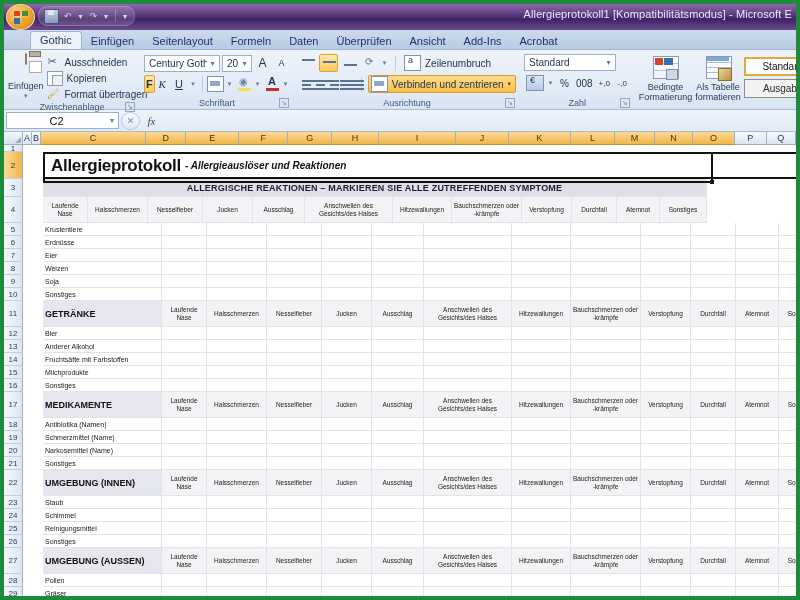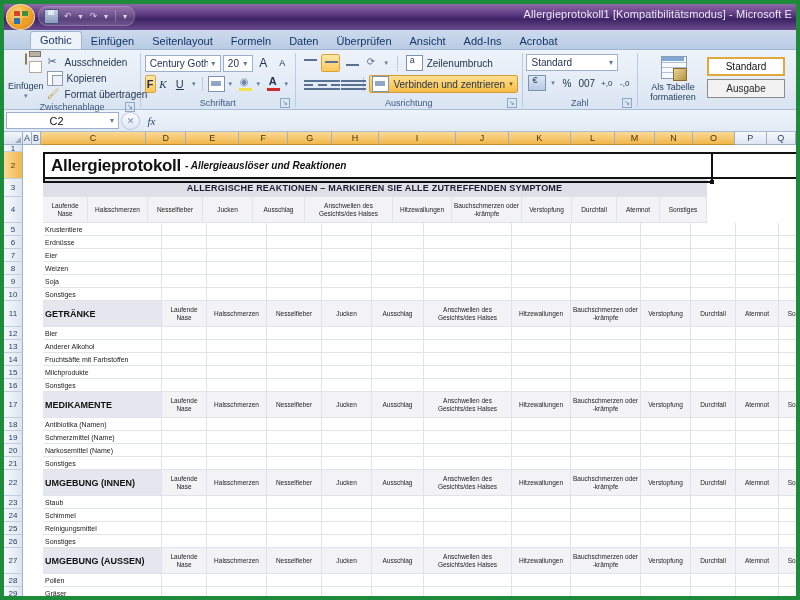--- a/index.html
+++ b/index.html
@@ -462,39 +462,48 @@
           <div class="split">
             <div class="nbtn">
                 <span class="euro"></span>
               </div>
             <span class="dd">▾</span>
           </div>
           <div class="nbtn">
               <span>%</span>
             </div>
           <div class="nbtn">
-              <span>007</span>
+              <span>008</span>
             </div>
           <div class="nbtn" style="font-size:8px">
               <span>+,0</span>
             </div>
           <div class="nbtn" style="font-size:8px">
               <span>-,0</span>
             </div>
         </div>
       </div>
       <div class="grp-label">
         <span>Zahl</span>
         <span class="dlg">↘</span>
       </div>
     </div>
     <div class="gsep"></div>
 
     <div class="grp" style="width:180px">
       <div class="grp-body">
+        <div class="stylebtn">
+          <span class="cf-ic">
+            <span class="cf-grid"></span>
+              <span class="cf-red"></span>
+              <span class="cf-blue"></span>
+              <span class="cf-pen"></span>
+          </span>
+          <span>Bedingte Formatierung</span>
+        </div>
         <div class="stylebtn">
           <span class="tb-ic">
             <span class="tb-grid"></span>
               <span class="tb-hdr"></span>
               <span class="tb-pen"></span>
           </span>
           <span>Als Tabelle formatieren</span>
         </div>
         <div class="cellstyles">
           <div class="cellstyle sel">Standard</div>

